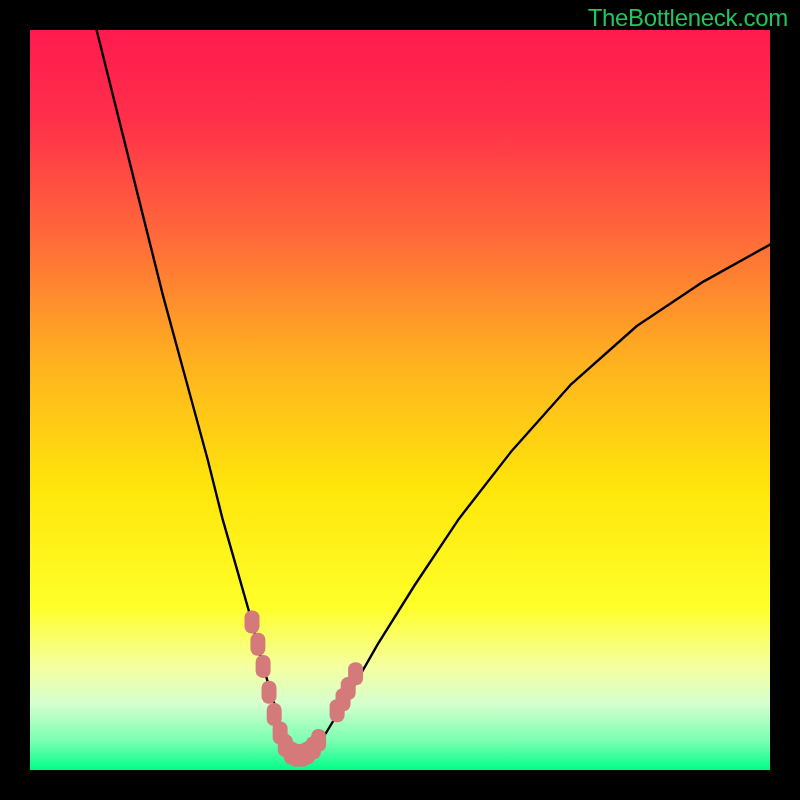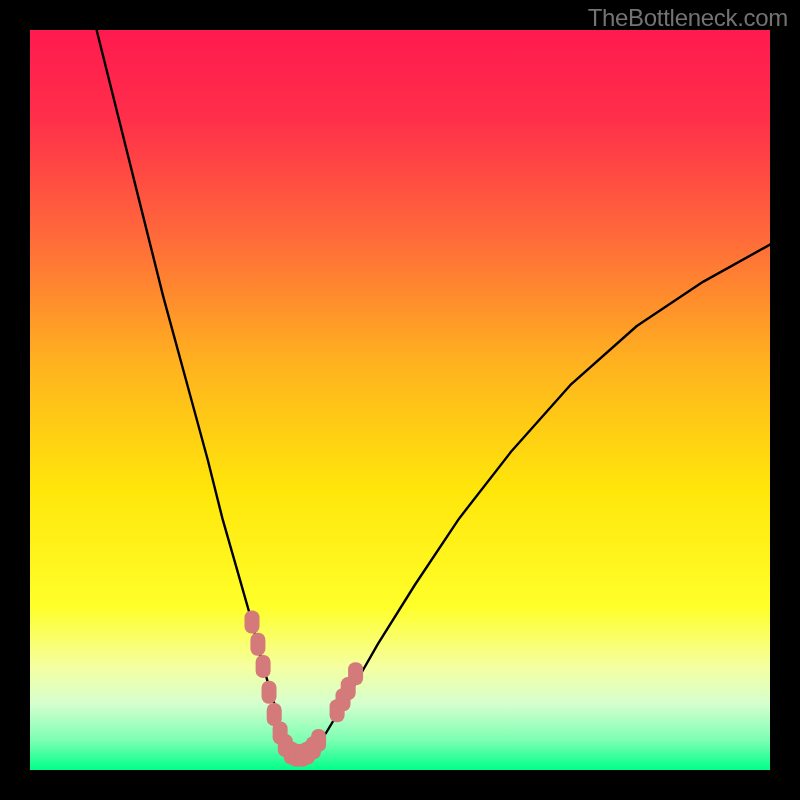--- a/index.html
+++ b/index.html
@@ -38,21 +38,21 @@
     position: absolute;
     left: 0;
     top: 0;
     width: 100%;
     height: 100%;
   }
   .watermark {
     position: absolute;
     top: 4px;
     right: 12px;
-    color: #737373;
+    color: #22c55e;
     font-size: 24px;
     font-weight: 500;
     letter-spacing: -0.3px;
     user-select: none;
   }
 </style>
 </head>
 <body>
 
 <div class="frame">

